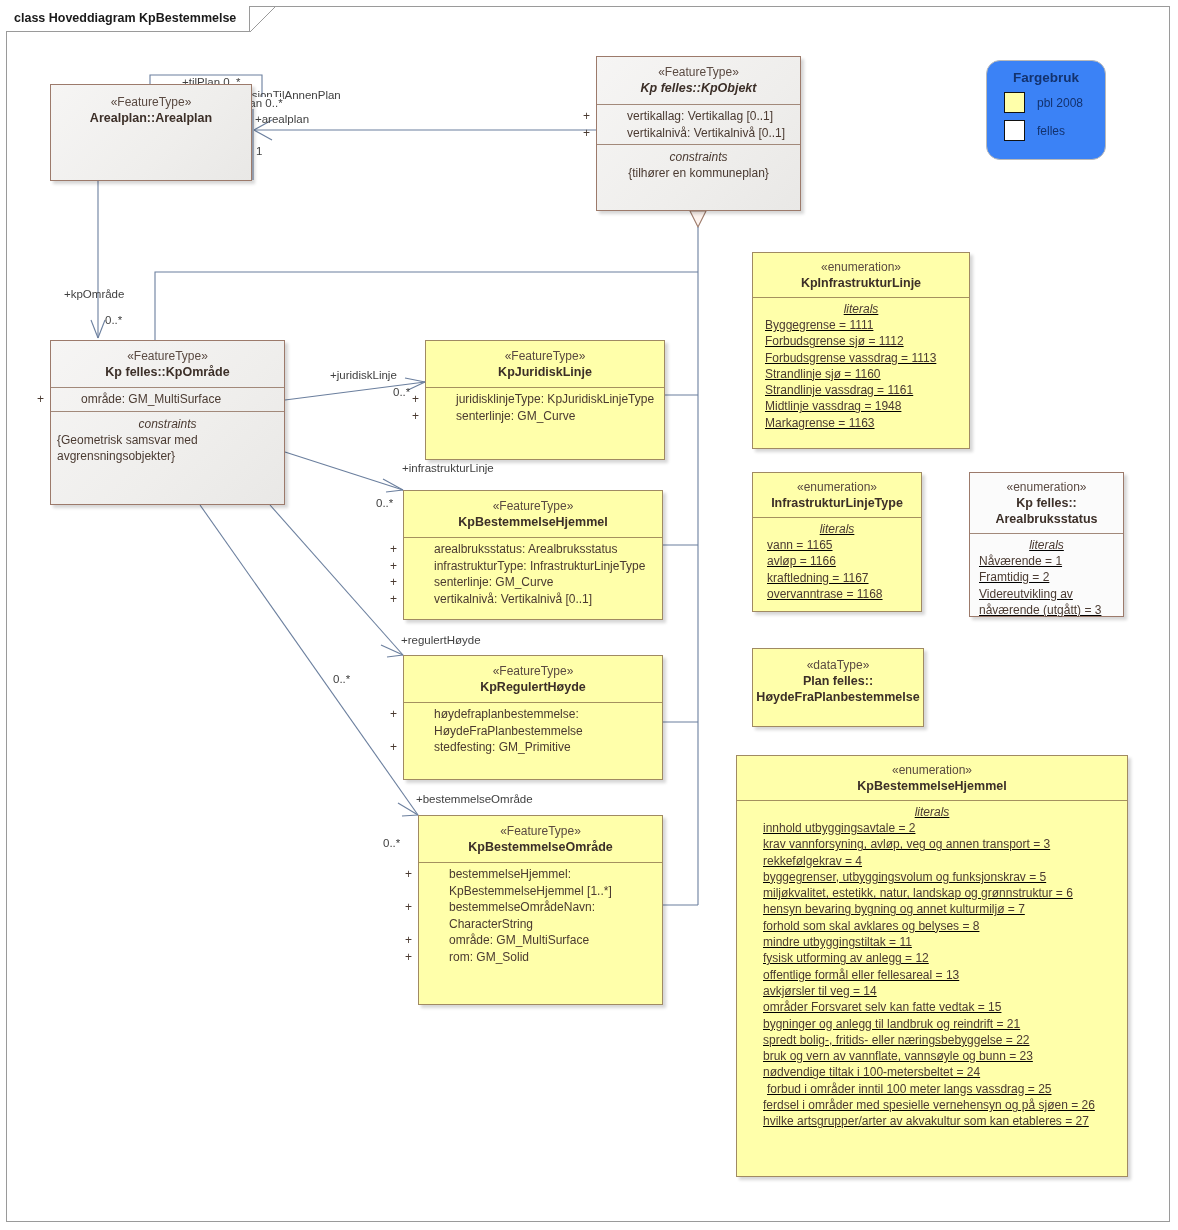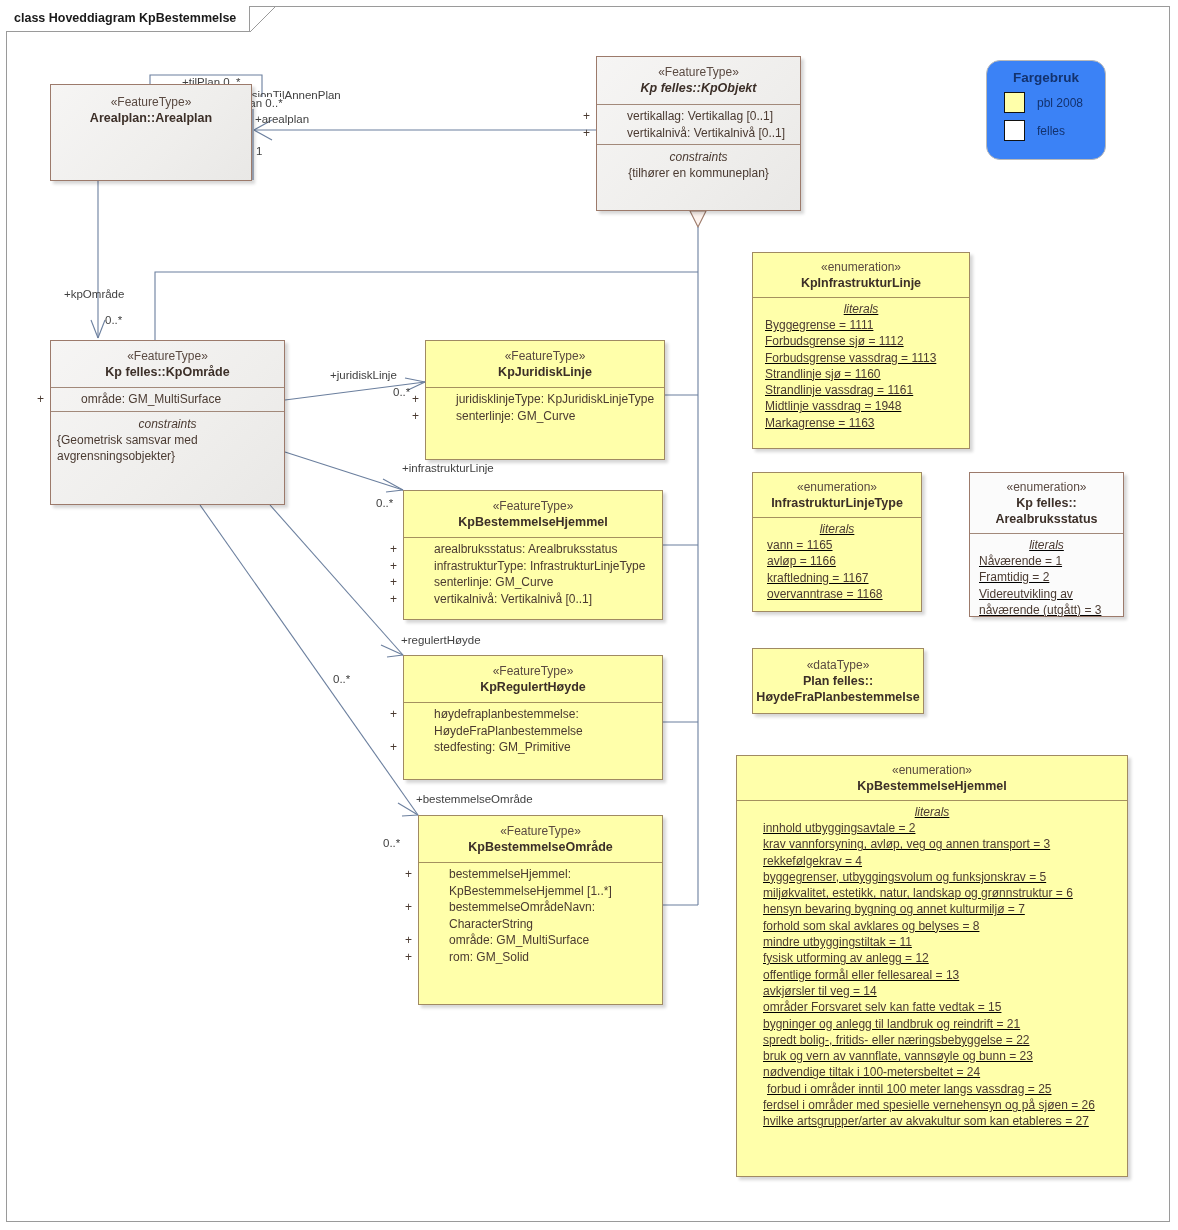--- a/index.html
+++ b/index.html
@@ -259,21 +259,21 @@
     </div>
     <div class="sec lits">
       <div class="cbl">literals</div>
       <div class="lit" style="padding-left:9px;">Nåværende = 1</div>
       <div class="lit" style="padding-left:9px;">Framtidig = 2</div>
       <div class="lit" style="padding-left:9px;">Videreutvikling av</div>
       <div class="lit" style="padding-left:9px;">nåværende (utgått) = 3</div>
     </div>
   </div>
 
-  <div class="cls pbl" style="left:752px;top:648px;width:172px;height:66px;">
+  <div class="cls pbl" style="left:752px;top:648px;width:172px;height:79px;">
     <div class="sec" style="padding-top:9px;">
       <div class="stereo">«dataType»</div>
       <div class="cname">Plan felles::</div>
       <div class="cname">HøydeFraPlanbestemmelse</div>
     </div>
   </div>
 
   <div class="cls pbl" style="left:736px;top:755px;width:392px;height:422px;">
     <div class="sec" style="padding-top:7px;padding-bottom:6px;">
       <div class="stereo">«enumeration»</div>

